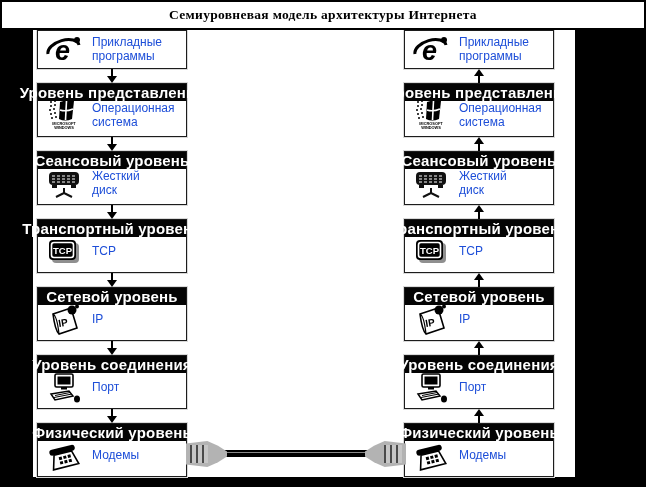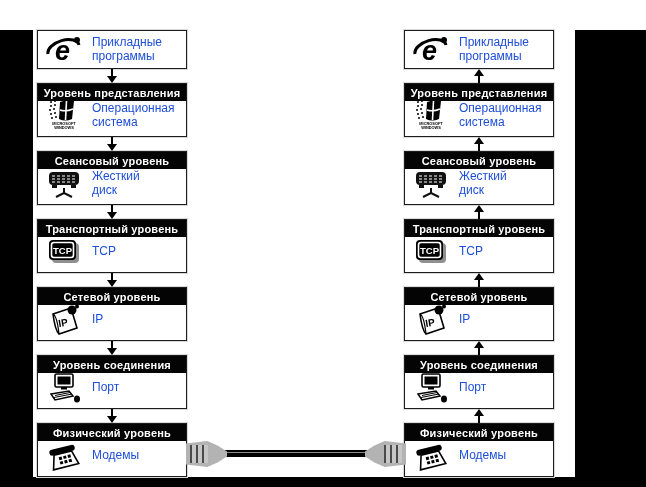--- a/index.html
+++ b/index.html
@@ -25,21 +25,21 @@
   .column{position:absolute;top:30px;width:150px;}
   .col-left{left:37px;}
   .col-right{left:404px;}
   .layer-box{
     box-sizing:border-box;width:150px;height:54px;background:#fff;
     border:1px solid #1c1c1c;box-shadow:0 0 0 1px #d9d9d9;
   }
   .layer-box.first{height:39px;}
   .layer-header{
     box-sizing:border-box;height:17px;background:#040404;color:#fff;
-    font-size:11px;font-weight:bold;letter-spacing:.2px;
+    font-size:15px;font-weight:bold;letter-spacing:.2px;
     display:flex;align-items:center;justify-content:center;white-space:nowrap;
   }
   .layer-body{
     display:flex;align-items:center;height:29px;
   }
   .layer-box.first .layer-body{height:37px;}
   .icon-cell{
     width:52px;display:flex;flex-direction:column;align-items:center;justify-content:center;
     flex:none;
   }
@@ -78,20 +78,23 @@
   .plug-left .ridges{left:4px;}
   .plug-right{left:365px;clip-path:polygon(100% 10%,48% 0,22% 18%,0 40%,0 60%,22% 82%,48% 100%,100% 90%);}
   .plug-right .ridges{right:4px;}
   svg{display:block;}
 </style>
 </head>
 <body>
 
 <div class="stage">
 
+  <div class="title-bar">
+    <span>Семиуровневая модель архитектуры Интернета</span>
+  </div>
 
   <div class="bg-left"></div>
   <div class="bg-right"></div>
   <div class="bg-bottom"></div>
 
   <div class="column col-left">
       <div class="layer-box first">
         <div class="layer-body">
           <div class="icon-cell">
             <svg width="36" height="30" viewBox="0 0 36 30">

